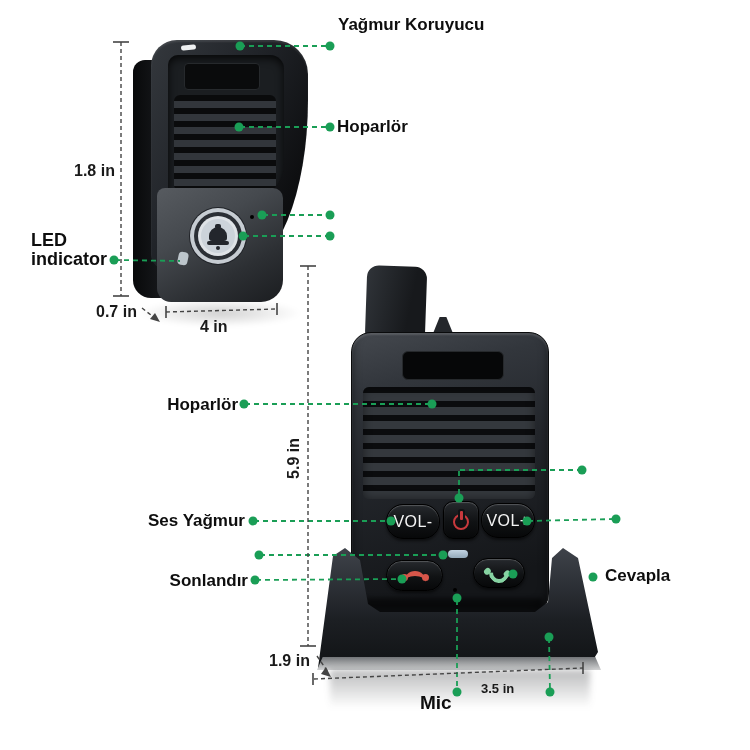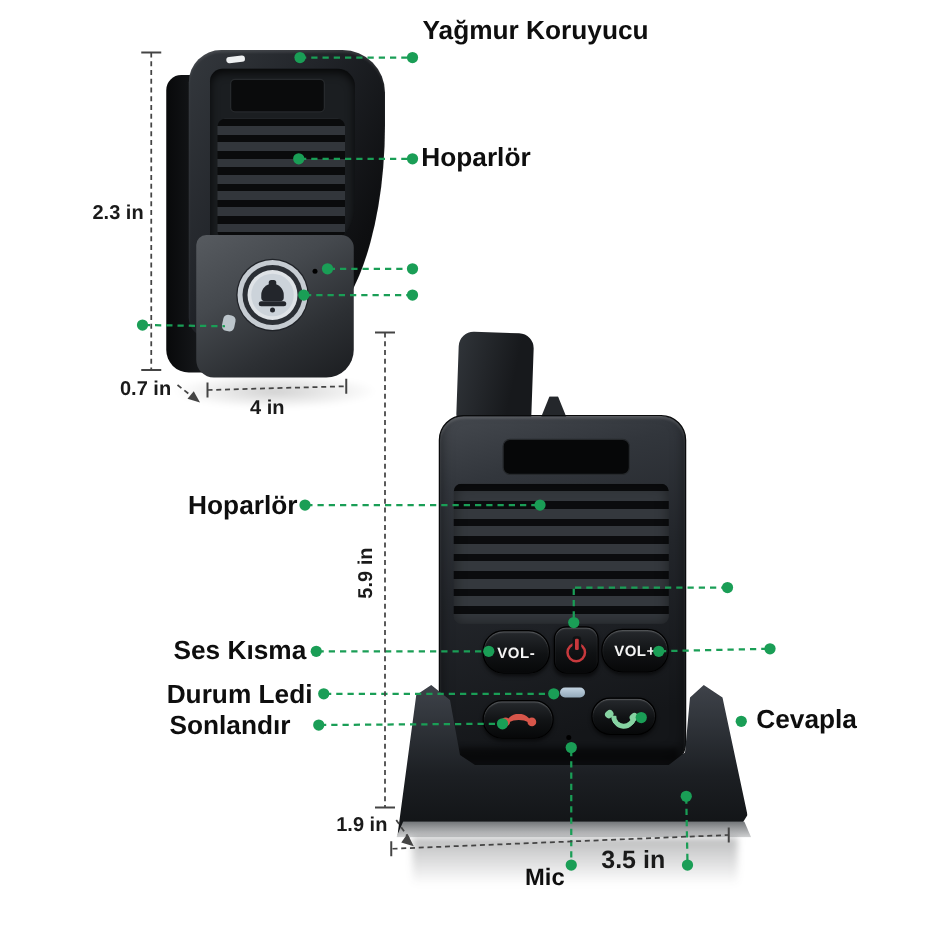--- a/index.html
+++ b/index.html
@@ -1,21 +1,21 @@
 <!DOCTYPE html>
 <html><head>
 <meta charset="utf-8">
 <style>
   html,body{margin:0;padding:0;background:#fff;}
   .stage{position:relative;width:750px;height:750px;background:#ffffff;overflow:hidden;
          font-family:"Liberation Sans",sans-serif;}
   .abs{position:absolute;}
 
   
-  .lbl{position:absolute;color:#0e0e0e;font-weight:700;font-size:21px;line-height:23px;white-space:nowrap;}
+  .lbl{position:absolute;color:#0e0e0e;font-weight:700;font-size:17px;line-height:23px;white-space:nowrap;}
   .lbl.small{font-size:16px;color:#1a1a1a;}
   .lbl.right{text-align:right;}
 
   
   .db-back{left:133px;top:60px;width:46px;height:238px;border-radius:12px 0 0 18px;
            background:linear-gradient(90deg,#08090a,#16181b 60%,#24272b);}
   .db-hood{left:151px;top:40px;width:157px;height:230px;
            border-radius:26px 34px 70px 16px / 26px 34px 170px 16px;
            background:linear-gradient(118deg,#34383d 0%,#212429 40%,#0e0f11 78%,#060707 100%);
            box-shadow:inset 0 2px 2px rgba(255,255,255,.10);}
@@ -47,21 +47,21 @@
            clip-path:polygon(12% 100%,38% 0,62% 0,88% 100%);}
   .hs-body{left:351px;top:332px;width:196px;height:280px;border-radius:20px;border:1px solid #0a0b0c;
            background:linear-gradient(165deg,#45494f 0%,#32363c 18%,#23262b 45%,#141619 85%);
            box-shadow:inset 0 2px 2px rgba(255,255,255,.14),inset 0 -6px 10px rgba(0,0,0,.5);}
   .hs-display{left:402px;top:351px;width:100px;height:27px;background:#060708;border:1px solid #26292c;border-radius:6px;}
   .hs-grille{left:363px;top:387px;width:172px;height:112px;border-radius:6px;
              background:repeating-linear-gradient(180deg,#0b0c0e 0 6px,#34383d 6px 14px);
              box-shadow:inset 0 0 10px rgba(0,0,0,.45);}
   .hs-btn{position:absolute;display:flex;align-items:center;justify-content:center;
           background:linear-gradient(180deg,#26292d 0%,#101214 55%,#070809 100%);
-          border:1px solid #000;border-radius:17px;color:#f4f4f4;font-weight:700;font-size:12px;
+          border:1px solid #000;border-radius:17px;color:#f4f4f4;font-weight:400;font-size:16px;
           letter-spacing:.4px;box-shadow:inset 0 1px 1px rgba(255,255,255,.22),0 2px 3px rgba(0,0,0,.55);}
   .btn-voldown{left:386px;top:504px;width:52px;height:33px;}
   .btn-power{left:443px;top:501px;width:34px;height:36px;border-radius:10px;}
   .btn-volup{left:481px;top:503px;width:52px;height:33px;align-items:center;}
   .btn-end{left:386px;top:560px;width:55px;height:29px;border-radius:16px;}
   .btn-answer{left:473px;top:558px;width:50px;height:28px;border-radius:15px;}
   .hs-led{left:448px;top:550px;width:20px;height:8px;border-radius:4px;
           background:linear-gradient(180deg,#c3d4e2,#93a9ba);}
   .hs-michole{left:453px;top:588px;width:4px;height:4px;background:#000;border-radius:50%;}
 
@@ -224,30 +224,33 @@
     <g fill="#444444" stroke="none">
       <polygon points="160,322 150,319 155,313"></polygon>
       <polygon points="331,677 321,674 326,667"></polygon>
     </g>
   </svg>
 
   <div class="lbl" style="left:338px;top:13px;">
     <div>Yağmur Koruyucu</div>
   </div>
   <div class="lbl" style="left:337px;top:115px;">Hoparlör</div>
-
-  <div class="lbl small" style="left:74px;top:159px;">2.3 in</div>
+  <div class="lbl" style="left:31px;top:231px;font-size:18px;line-height:19px;">
+    <div>LED</div>
+    <div>indicator</div>
+  </div>
+
+  <div class="lbl small" style="left:74px;top:159px;">1.8 in</div>
   <div class="lbl small" style="left:96px;top:300px;">0.7 in</div>
   <div class="lbl small" style="left:200px;top:315px;">4 in</div>
 
   <div class="lbl right" style="left:130px;top:393px;width:108px;">Hoparlör</div>
-  <div class="lbl right" style="left:120px;top:509px;width:125px;">Ses Kısma</div>
-  <div class="lbl right" style="left:110px;top:544px;width:140px;">Durum Ledi</div>
-  <div class="lbl right" style="left:120px;top:569px;width:128px;text-align:center;">Sonlandır</div>
+  <div class="lbl right" style="left:120px;top:509px;width:125px;">Ses Yağmur</div>
+  <div class="lbl right" style="left:120px;top:569px;width:128px;">Sonlandır</div>
 
   <div class="lbl" style="left:605px;top:564px;">Cevapla</div>
   <div class="lbl" style="left:420px;top:691px;font-size:19px;text-align:center;">Mic</div>
 
   <div class="lbl small" style="left:273px;top:447px;transform:rotate(-90deg);">5.9 in</div>
   <div class="lbl small" style="left:269px;top:649px;">1.9 in</div>
-  <div class="lbl small" style="left:481px;top:677px;font-size:20px;">3.5 in</div>
+  <div class="lbl small" style="left:481px;top:677px;font-size:13px;">3.5 in</div>
 
 </div>
 
 </body></html>

